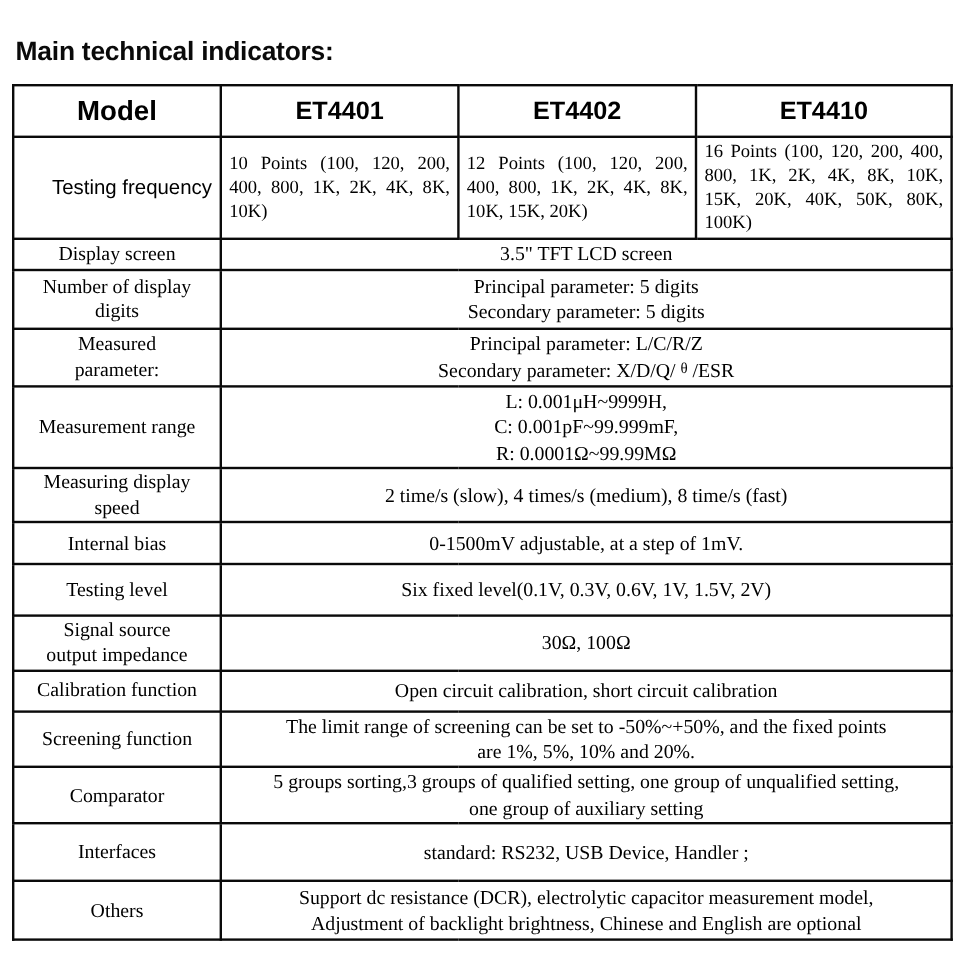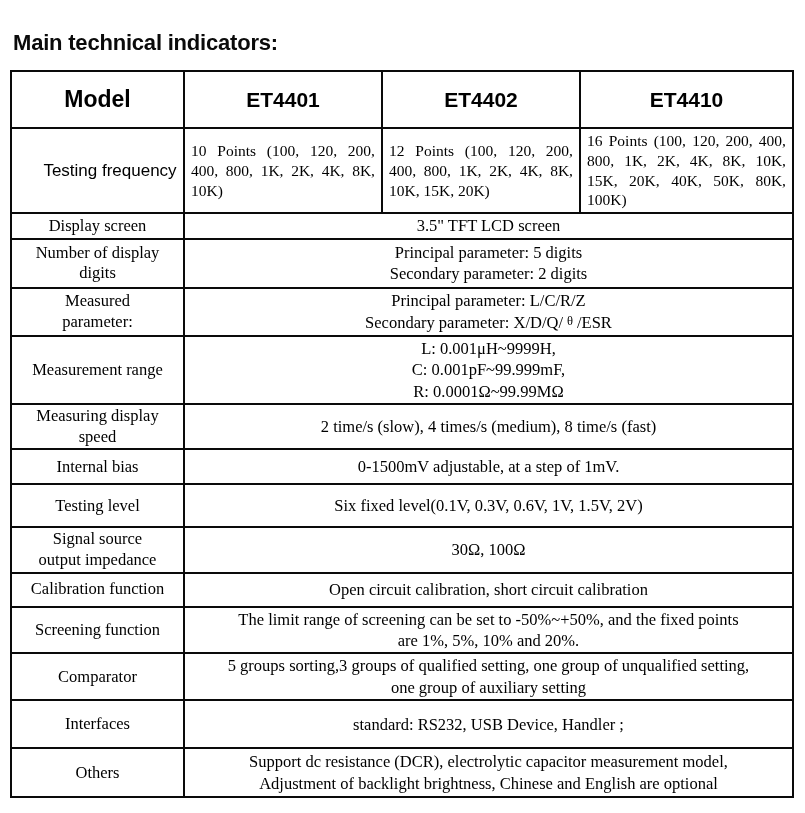--- a/index.html
+++ b/index.html
@@ -78,21 +78,21 @@
 
 <table class="spec">
   <colgroup>
     <col style="width:173px">
     <col style="width:198px">
     <col style="width:198px">
     <col style="width:213px">
   </colgroup>
 
   <tbody>
-      <tr style="height:57px">
+      <tr style="height:43px">
     <th class="model-th">Model</th>
     <th class="et-th">ET4401</th>
     <th class="et-th">ET4402</th>
     <th class="et-th">ET4410</th>
   </tr>
 
   <tr style="height:80px">
     <td class="lbl lbl-sans"><span class="lbl-in">Testing frequency</span></td>
     <td class="freq">10 Points (100, 120, 200, 400, 800, 1K, 2K, 4K, 8K, 10K)</td>
     <td class="freq">12 Points (100, 120, 200, 400, 800, 1K, 2K, 4K, 8K, 10K, 15K, 20K)</td>
@@ -101,21 +101,21 @@
 
   <tr style="height:25px">
     <td class="lbl"><span class="lbl-in">Display screen</span></td>
     <td class="val" colspan="3">3.5" TFT LCD screen</td>
   </tr>
 
   <tr style="height:49px">
     <td class="lbl w150"><span class="lbl-in">Number of display digits</span></td>
     <td class="val" colspan="3">
       <div class="vline">Principal parameter: 5 digits</div>
-      <div class="vline">Secondary parameter: 2 digits</div>
+      <div class="vline">Secondary parameter: 5 digits</div>
     </td>
   </tr>
 
   <tr style="height:48px">
     <td class="lbl w95"><span class="lbl-in">Measured parameter:</span></td>
     <td class="val" colspan="3">
       <div class="vline">Principal parameter: L/C/R/Z</div>
       <div class="vline"><span>Secondary parameter: X/D/Q/</span><span class="theta">θ</span><span>/ESR</span></div>
     </td>
   </tr>

